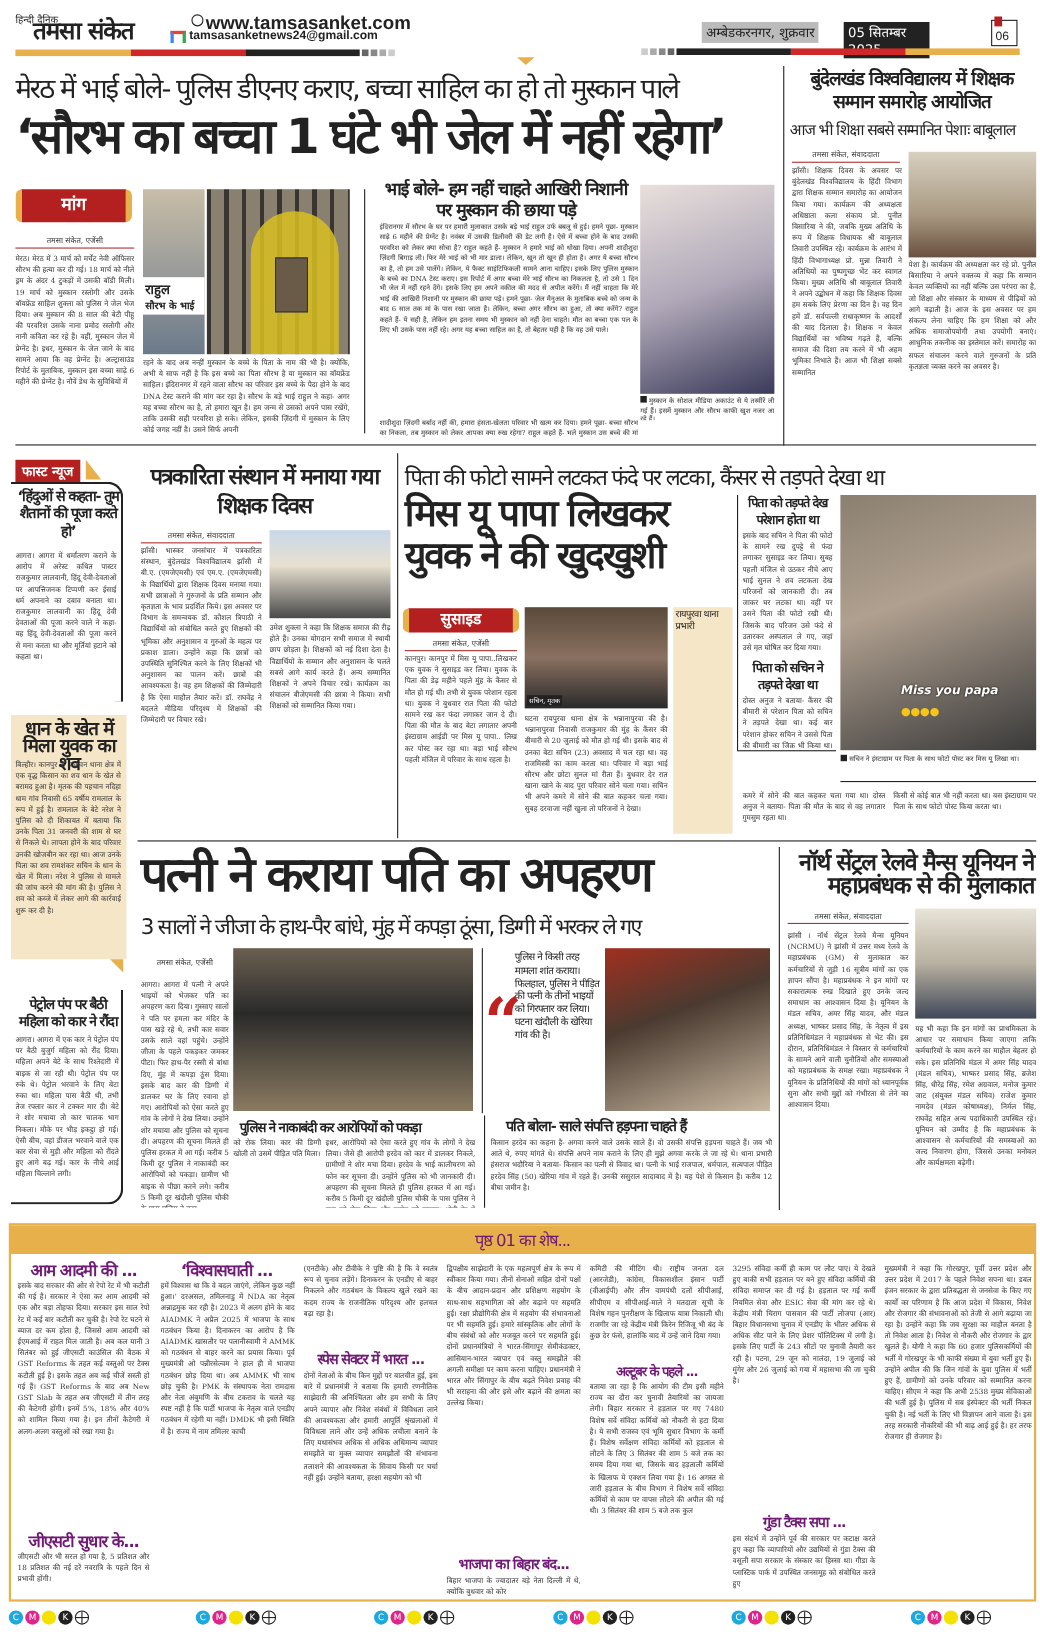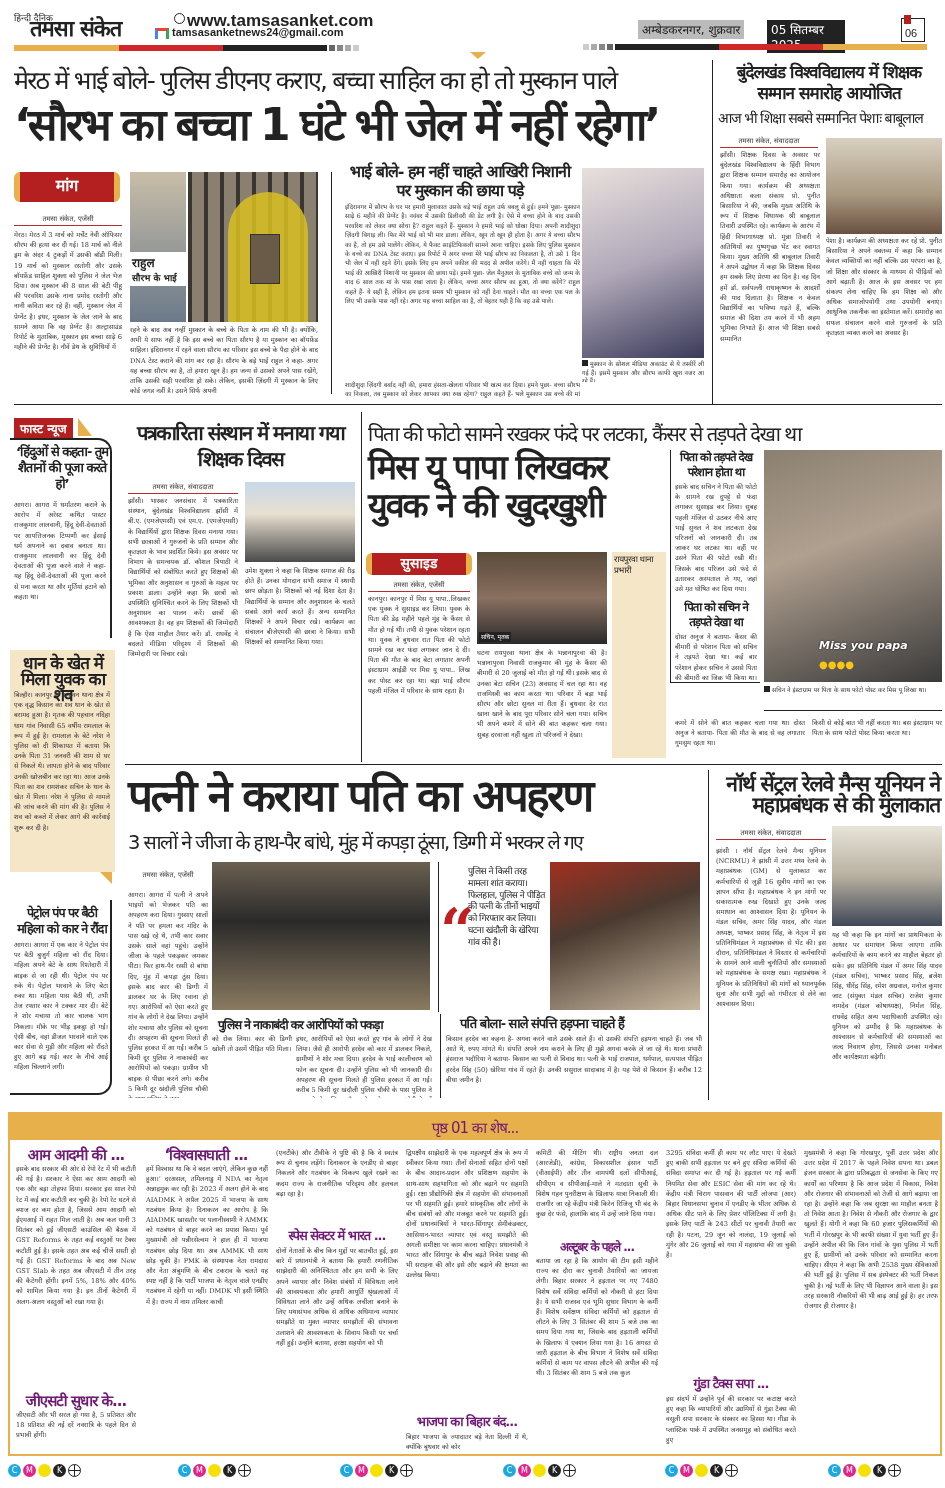--- a/index.html
+++ b/index.html
@@ -125,21 +125,21 @@
 <div class="abs body-text" style="left:14px;top:940px;width:94px;height:150px;">आगरा। आगरा में एक कार ने पेट्रोल पंप पर बैठी बुजुर्ग महिला को रौंद दिया। महिला अपने बेटे के साथ रिश्तेदारी में बाइक से जा रही थी। पेट्रोल पंप पर रुके थे। पेट्रोल भरवाने के लिए बेटा रुका था। महिला पास बैठी थी, तभी तेज रफ्तार कार ने टक्कर मार दी। बेटे ने शोर मचाया तो कार चालक भाग निकला। मौके पर भीड़ इकट्ठा हो गई। ऐसी बीच, वहां डीजल भरवाने वाले एक कार सेवा से मुड़ी और महिला को रौंदते हुए आगे बढ़ गई। कार के नीचे आई महिला चिल्लाने लगी।</div>
 
 <div class="abs headline" style="left:128px;top:420px;width:225px;font-size:20px;white-space:normal;text-align:center;line-height:26px;letter-spacing:-1.5px;">पत्रकारिता संस्थान में मनाया गया शिक्षक दिवस</div>
 <div class="abs byline" style="left:128px;top:482px;width:110px;">तमसा संकेत, संवाददाता</div>
 <div class="abs body-text" style="left:128px;top:496px;width:110px;height:262px;">झाँसी। भास्कर जनसंचार में पत्रकारिता संस्थान, बुंदेलखंड विश्वविद्यालय झाँसी में बी.ए. (एमजेएमसी) एवं एम.ए. (एमजेएमसी) के विद्यार्थियों द्वारा शिक्षक दिवस मनाया गया। सभी छात्राओं ने गुरुजनों के प्रति सम्मान और कृतज्ञता के भाव प्रदर्शित किये। इस अवसर पर विभाग के समन्वयक डॉ. कौशल त्रिपाठी ने विद्यार्थियों को संबोधित करते हुए शिक्षकों की भूमिका और अनुशासन व गुरुओं के महत्व पर प्रकाश डाला। उन्होंने कहा कि छात्रों को उपस्थिति सुनिश्चित करने के लिए शिक्षकों भी अनुशासन का पालन करें। छात्रों की आवश्यकता है। वह हम शिक्षकों की जिम्मेदारी है कि ऐसा माहौल तैयार करें। डॉ. राघवेंद्र ने बदलते मीडिया परिदृश्य में शिक्षकों की जिम्मेदारी पर विचार रखे।</div>
 <div class="abs photo" style="left:245px;top:482px;width:110px;height:80px;background:linear-gradient(180deg,#c8d8e8,#e8e0d0 40%,#4a4a4a);"></div>
 <div class="abs body-text" style="left:245px;top:566px;width:110px;height:192px;">उमेश शुक्ला ने कहा कि शिक्षक समाज की रीढ़ होते हैं। उनका योगदान सभी समाज में स्थायी छाप छोड़ता है। शिक्षकों को नई दिशा देता है। विद्यार्थियों के सम्मान और अनुशासन के चलते सबसे आगे कार्य करते हैं। अन्य सम्मानित शिक्षकों ने अपने विचार रखे। कार्यक्रम का संचालन बीजेएमसी की छात्रा ने किया। सभी शिक्षकों को सम्मानित किया गया।</div>
 
 <div class="abs vline" style="left:361px;top:412px;height:350px;width:1px;"></div>
 
-<div class="abs headline" style="left:368px;top:420px;font-size:20px;font-weight:normal;letter-spacing:-1.5px;">पिता की फोटो सामने रखकर फंदे पर लटका, कैंसर से तड़पते देखा था</div>
+<div class="abs headline" style="left:368px;top:420px;font-size:20px;font-weight:normal;letter-spacing:-1.5px;">पिता की फोटो सामने लटकत फंदे पर लटका, कैंसर से तड़पते देखा था</div>
 <div class="abs headline" style="left:368px;top:448px;width:300px;font-size:34px;white-space:normal;line-height:38px;letter-spacing:-2px;">मिस यू पापा लिखकर युवक ने की खुदखुशी</div>
 <div class="abs tag-red" style="left:366px;top:553px;width:106px;height:22px;line-height:20px;font-size:14px;">
   <span>सुसाइड</span>
 </div>
 <div class="abs byline" style="left:368px;top:580px;width:102px;">तमसा संकेत, एजेंसी</div>
 <div class="abs body-text" style="left:368px;top:594px;width:102px;height:164px;">कानपुर। कानपुर में मिस यू पापा..लिखकर एक युवक ने सुसाइड कर लिया। युवक के पिता की डेढ़ महीने पहले मुंह के कैंसर से मौत हो गई थी। तभी से युवक परेशान रहता था। युवक ने बुधवार रात पिता की फोटो सामने रख कर फंदा लगाकर जान दे दी। पिता की मौत के बाद बेटा लगातार अपनी इंस्टाग्राम आईडी पर मिस यू पापा.. लिख कर पोस्ट कर रहा था। बड़ा भाई सौरभ पहली मंजिल में परिवार के साथ रहता है।</div>
 <div class="abs photo" style="left:477px;top:552px;width:130px;height:92px;background:linear-gradient(180deg,#5a4a3a,#8a7060 50%,#2a2a2a);">
   <div class="abs" style="left:2px;bottom:2px;background:#222;color:#fff;font-size:6px;padding:1px 2px;">सचिन, मृतक</div>
 </div>
 <div class="abs body-text" style="left:477px;top:648px;width:130px;height:110px;">घटना रायपुरवा थाना क्षेत्र के भन्नानापुरवा की है। भन्नानापुरवा निवासी राजकुमार की मुंह के कैंसर की बीमारी से 20 जुलाई को मौत हो गई थी। इसके बाद से उनका बेटा सचिन (23) अवसाद में चल रहा था। वह राजमिस्त्री का काम करता था। परिवार में बड़ा भाई सौरभ और छोटा सुनल मां रीता हैं। बुधवार देर रात खाना खाने के बाद पूरा परिवार सोने चला गया। सचिन भी अपने कमरे में सोने की बात कहकर चला गया। सुबह दरवाजा नहीं खुला तो परिजनों ने देखा।</div>
@@ -148,21 +148,21 @@
 </div>
 
 <div class="abs vline" style="left:670px;top:450px;height:232px;width:1px;"></div>
 <div class="abs headline" style="left:675px;top:450px;width:82px;font-size:11.5px;white-space:normal;text-align:center;line-height:15px;letter-spacing:-1px;">पिता को तड़पते देख परेशान होता था</div>
 <div class="abs body-text" style="left:675px;top:482px;width:82px;height:110px;">इसके बाद सचिन ने पिता की फोटो के सामने रख दुपट्टे से फंदा लगाकर सुसाइड कर लिया। सुबह पहली मंजिल से उठकर नीचे आए भाई सुनल ने शव लटकता देख परिजनों को जानकारी दी। तब जाकर घर लटका था। वहीं पर उसने पिता की फोटो रखी थी। जिसके बाद परिजन उसे फंदे से उतारकर अस्पताल ले गए, जहां उसे मृत घोषित कर दिया गया।</div>
 <div class="abs headline" style="left:675px;top:600px;width:82px;font-size:11.5px;white-space:normal;text-align:center;line-height:15px;letter-spacing:-1px;">पिता को सचिन ने तड़पते देखा था</div>
 <div class="abs body-text" style="left:675px;top:632px;width:82px;height:52px;">दोस्त अनुज ने बताया- कैंसर की बीमारी से परेशान पिता को सचिन ने तड़पते देखा था। कई बार परेशान होकर सचिन ने उससे पिता की बीमारी का जिक्र भी किया था। लगातार डिप्रेशन में रहता था।</div>
 <div class="abs hline" style="left:670px;top:682px;width:90px;height:1px;"></div>
 
 <div class="abs photo" style="left:764px;top:450px;width:178px;height:232px;background:linear-gradient(160deg,#8a8070,#b0a090 40%,#3a3a3a);">
-  <div class="abs" style="left:55px;top:184px;width:118px;height:38px;">
+  <div class="abs" style="left:55px;top:166px;width:118px;height:38px;">
     <span style="font-family:'DejaVu Sans',sans-serif;font-style:italic;font-weight:bold;color:#fff;font-size:11px;text-shadow:0 0 2px #000;">Miss you papa</span>
     <span style="font-size:10px;color:#f5c518;">●●●●</span>
   </div>
 </div>
 <div class="abs body-text" style="left:764px;top:686px;width:178px;height:22px;font-size:6.2px;line-height:8.5px;">
   <span style="display:inline-block;width:6px;height:6px;background:#222;margin-right:2px;"></span><span>सचिन ने इंस्टाग्राम पर पिता के साथ फोटो पोस्ट कर मिस यू लिखा था।</span>
 </div>
 <div class="abs hline" style="left:764px;top:710px;width:178px;height:1px;"></div>
 <div class="abs body-text" style="left:675px;top:718px;width:130px;height:40px;">कमरे में सोने की बात कहकर चला गया था। दोस्त अनुज ने बताया- पिता की मौत के बाद से वह लगातार गुमसुम रहता था।</div>
 <div class="abs body-text" style="left:812px;top:718px;width:130px;height:40px;">किसी से कोई बात भी नहीं करता था। बस इंस्टाग्राम पर पिता के साथ फोटो पोस्ट किया करता था।</div>

